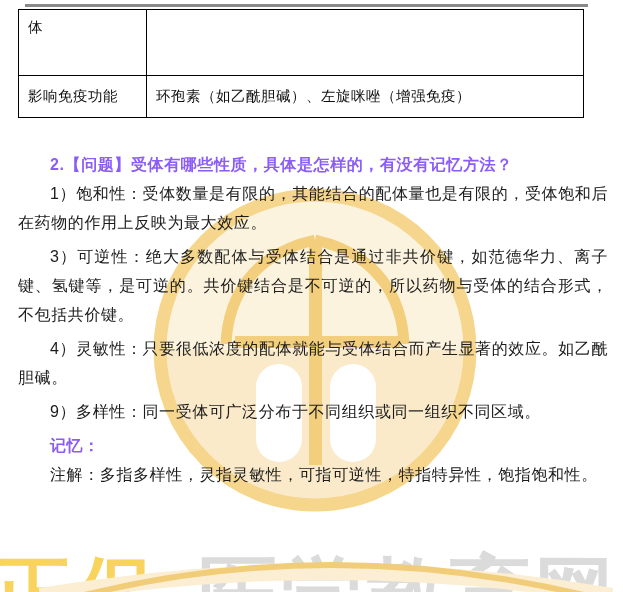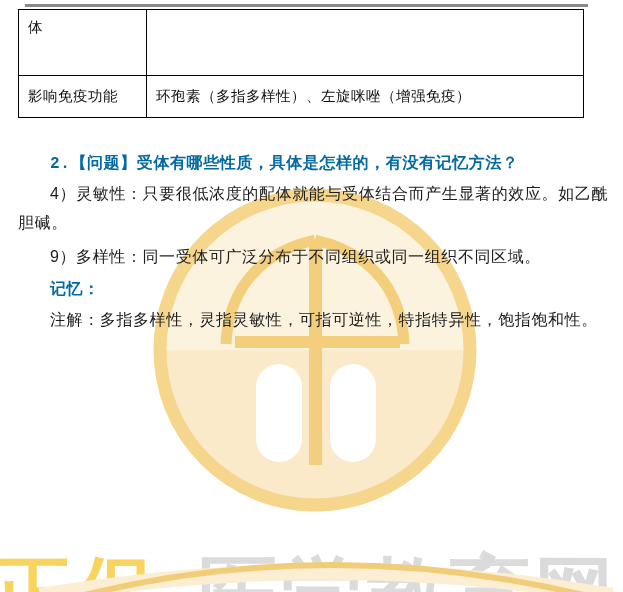--- a/index.html
+++ b/index.html
@@ -39,21 +39,21 @@
   table.tbl tr.r2 td{height:41px;margin-left:48px;}
   table.tbl tr.r3 td{height:36px;}
   
   .content{
     position:absolute;left:18px;top:150px;width:590px;z-index:2;
     font-size:16px;line-height:29px;text-align:justify;
     letter-spacing:0.6px;
   }
   .content p{margin:0 0 5px 0;text-indent:2em;}
   .content p.tight{margin-bottom:0;}
-  .content p.bold{font-weight:bold;color:#0369a1;font-family:Liberation Mono, monospace;}
+  .content p.bold{font-weight:bold;color:#8b5cf6;}
 </style>
 </head>
 <body>
 
 <div class="page">
 
   <svg class="wm" width="623" height="592" viewBox="0 0 623 592">
     <circle cx="315" cy="350" r="155" fill="#FCF3DE"></circle>
     <path d="M 160,350 A 155,155 0 0 0 470,350 Z" fill="#FAEACA"></path>
     <circle cx="315" cy="350" r="155" fill="none" stroke="#F6D68C" stroke-width="13"></circle>
@@ -88,27 +88,29 @@
       </td>
       <td>
         <span></span>
       </td>
     </tr>
     <tr class="r2">
       <td class="c1">
         <span>影响免疫功能</span>
       </td>
       <td>
-        <span>环孢素（多指多样性）、左旋咪唑（增强免疫）</span>
+        <span>环孢素（如乙酰胆碱）、左旋咪唑（增强免疫）</span>
       </td>
     </tr>
   </tbody>
     </table>
 
   <div class="content">
     <p class="bold tight">2.【问题】受体有哪些性质，具体是怎样的，有没有记忆方法？</p>
+    <p>1）饱和性：受体数量是有限的，其能结合的配体量也是有限的，受体饱和后在药物的作用上反映为最大效应。</p>
+    <p>3）可逆性：绝大多数配体与受体结合是通过非共价键，如范德华力、离子键、氢键等，是可逆的。共价键结合是不可逆的，所以药物与受体的结合形式，不包括共价键。</p>
     <p>4）灵敏性：只要很低浓度的配体就能与受体结合而产生显著的效应。如乙酰胆碱。</p>
     <p>9）多样性：同一受体可广泛分布于不同组织或同一组织不同区域。</p>
     <p class="bold tight">记忆：</p>
     <p>注解：多指多样性，灵指灵敏性，可指可逆性，特指特异性，饱指饱和性。</p>
   </div>
 
 </div>
 
 </body></html>

